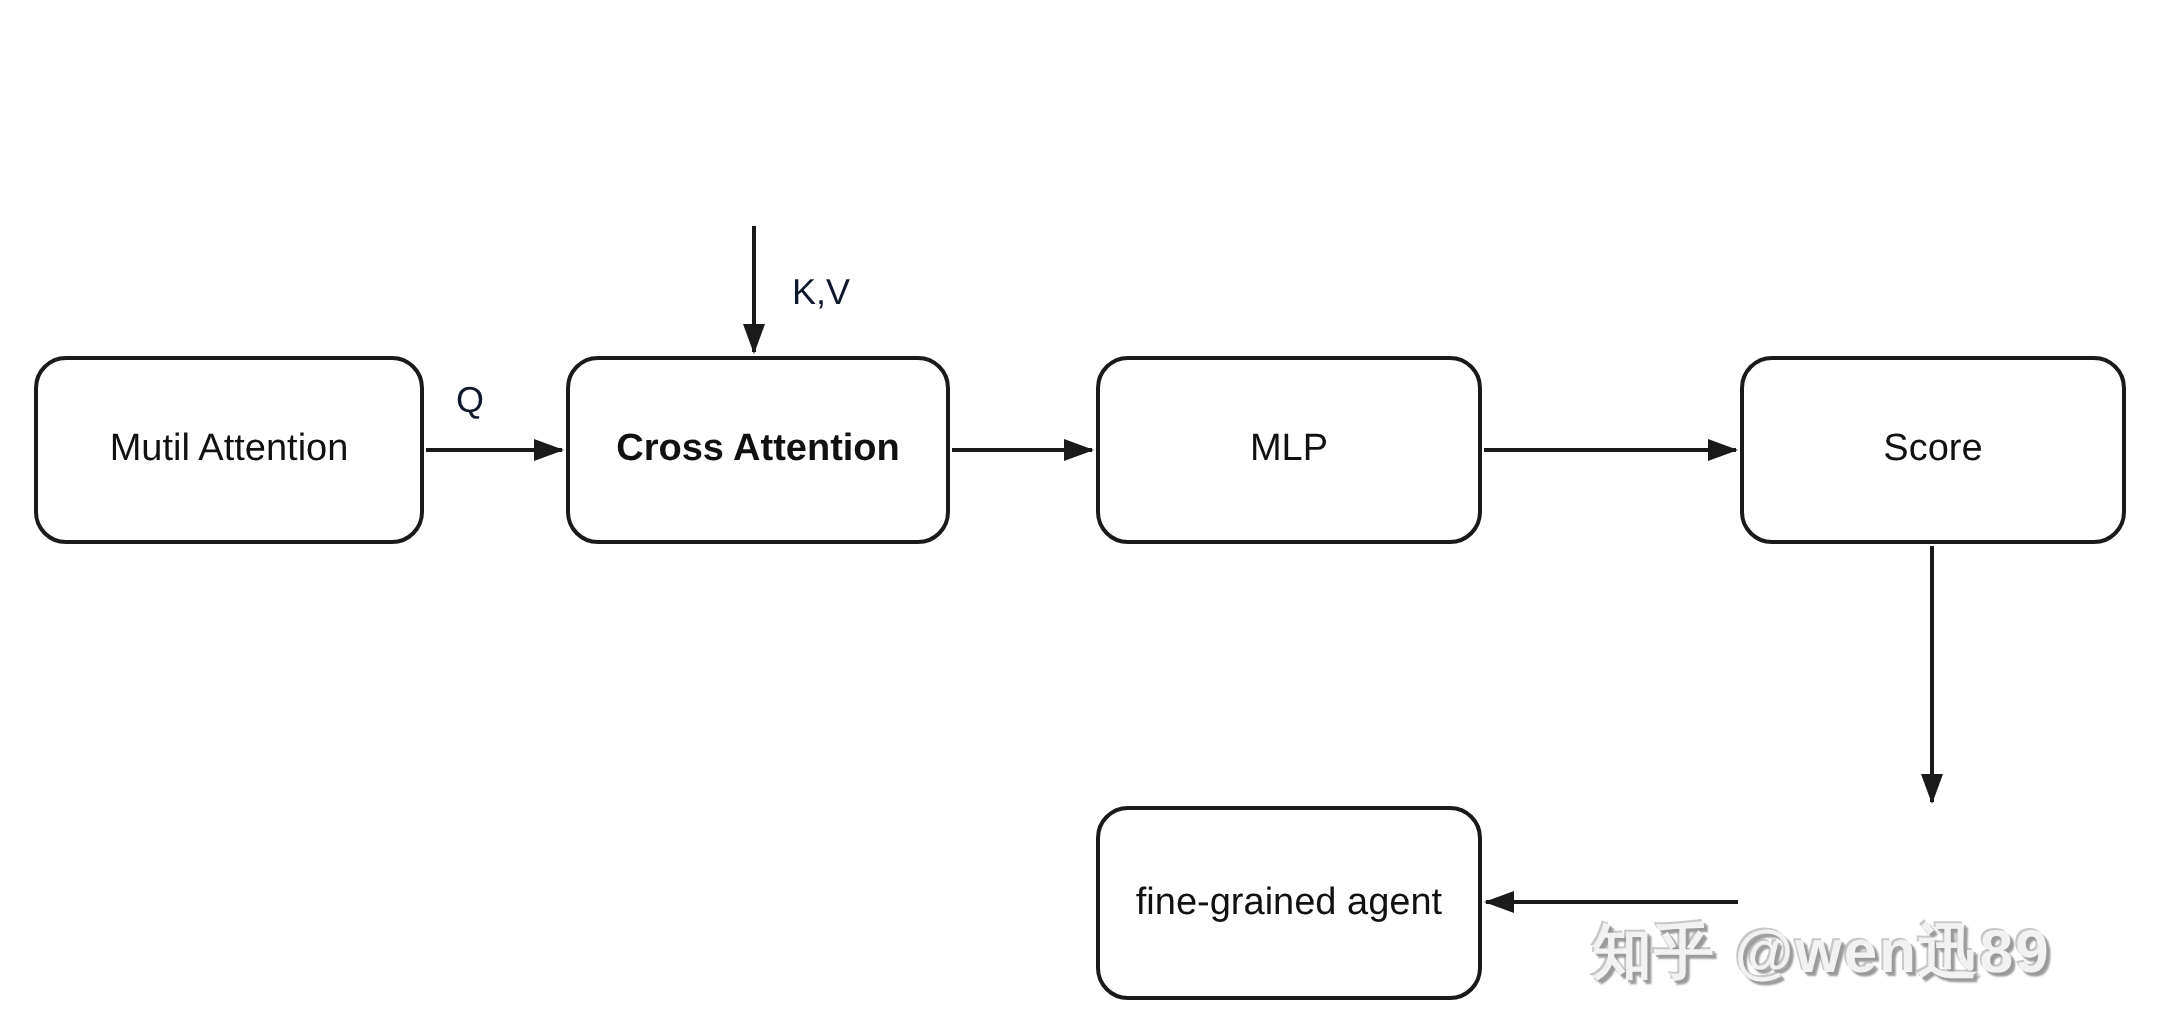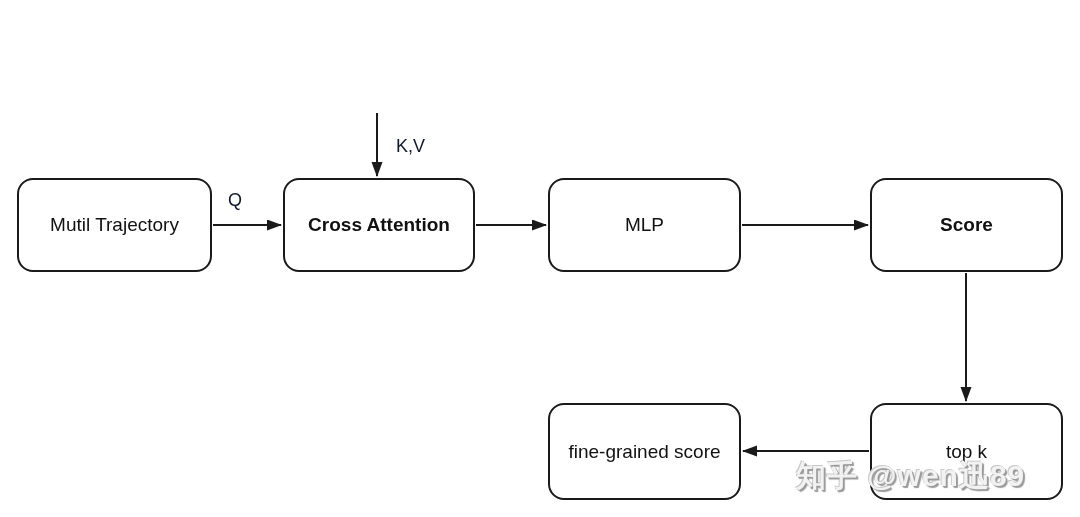--- a/index.html
+++ b/index.html
@@ -34,21 +34,21 @@
     color: #111111;
     z-index: 2;
     line-height: 1.45;
   }
   .node .lbl { white-space: pre-line; }
 
   .node-bev   { left: 283px; top: 16px;  width: 189px; height: 96px; }
   .node-mutil { left: 17px;  top: 178px; width: 195px; height: 94px; }
   .node-cross { left: 283px; top: 178px; width: 192px; height: 94px; font-weight: bold; }
   .node-mlp   { left: 548px; top: 178px; width: 193px; height: 94px; }
-  .node-score { left: 870px; top: 178px; width: 193px; height: 94px; font-weight: bold; }
+  .node-score { left: 870px; top: 178px; width: 193px; height: 94px; }
   .node-topk  { left: 870px; top: 403px; width: 193px; height: 97px; }
   .node-fine  { left: 548px; top: 403px; width: 193px; height: 97px; }
 
   .edge-label {
     position: absolute;
     font-size: 18px;
     color: #0f172a;
     z-index: 3;
   }
   .label-kv { left: 396px; top: 136px; }
@@ -88,41 +88,38 @@
 
     <line x1="742" y1="225" x2="868" y2="225" stroke="#1a1a1a" stroke-width="2" marker-end="url(#ah)"></line>
 
     <line x1="966" y1="273" x2="966" y2="401" stroke="#1a1a1a" stroke-width="2" marker-end="url(#ah)"></line>
 
     <line x1="869" y1="451" x2="743" y2="451" stroke="#1a1a1a" stroke-width="2" marker-end="url(#ah)"></line>
   </svg>
 
 
   <div class="node node-mutil">
-    <span class="lbl">Mutil Trajectory</span>
+    <span class="lbl">Mutil Attention</span>
   </div>
 
   <div class="node node-cross">
     <span class="lbl">Cross Attention</span>
   </div>
 
   <div class="node node-mlp">
     <span class="lbl">MLP</span>
   </div>
 
   <div class="node node-score">
     <span class="lbl">Score</span>
   </div>
 
-  <div class="node node-topk">
-    <span class="lbl">top k</span>
-  </div>
 
   <div class="node node-fine">
-    <span class="lbl">fine-grained score</span>
+    <span class="lbl">fine-grained agent</span>
   </div>
 
   <div class="edge-label label-kv">K,V</div>
   <div class="edge-label label-q">Q</div>
 
   <div class="watermark">知乎 @wen迅89</div>
 
 </div>
 
 </body></html>

